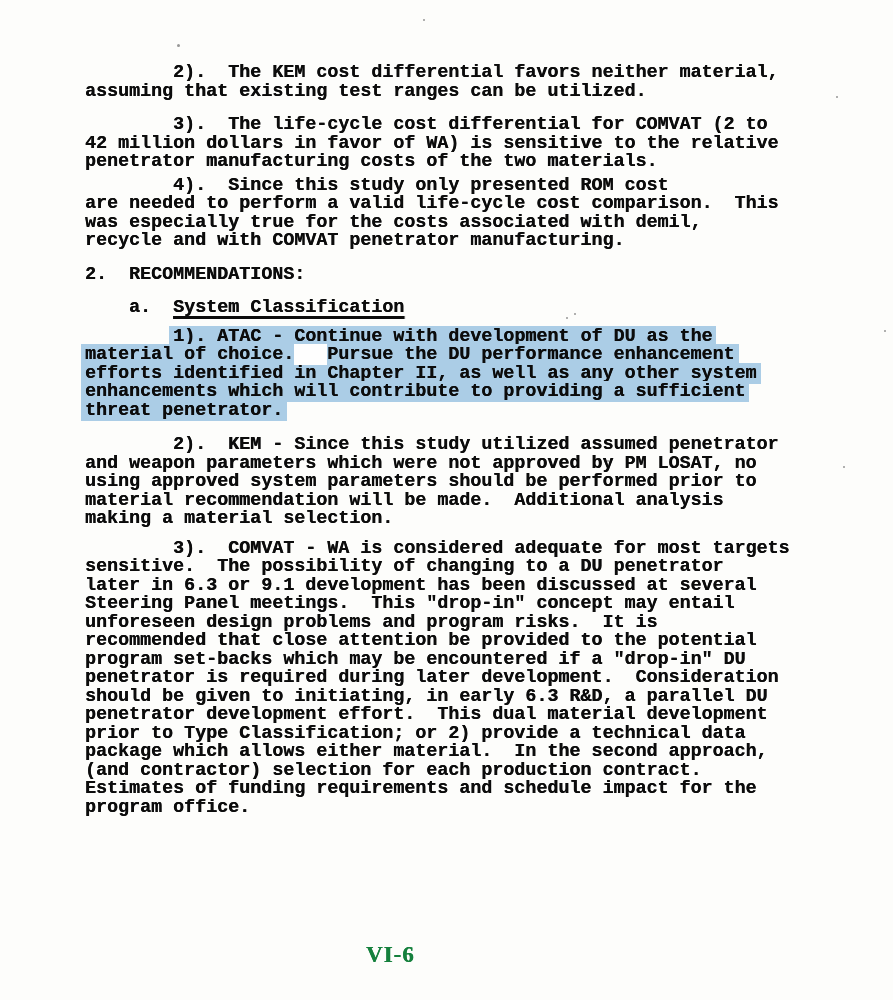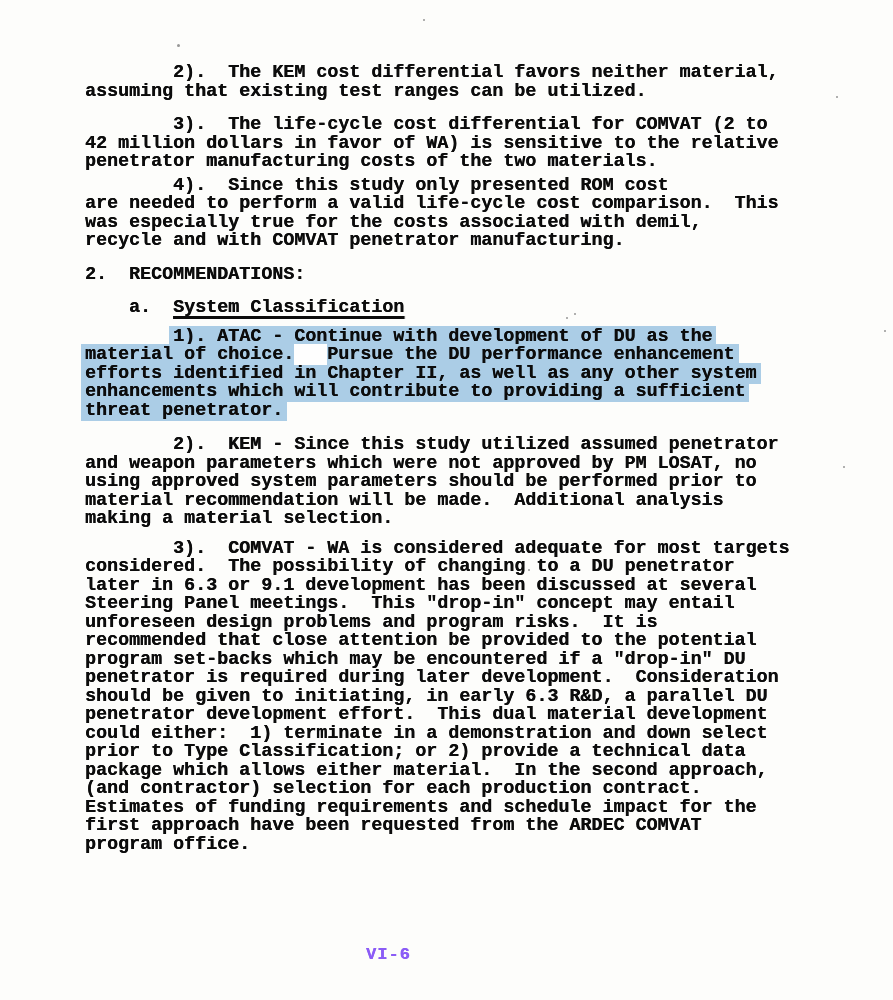--- a/index.html
+++ b/index.html
@@ -43,24 +43,25 @@
     background:#abcde6;
     box-shadow:4px 0 0 #abcde6,-4px 0 0 #abcde6;
   }
   .seg-gap{
     background:#fefefe;
     position:relative;
   }
   .footer{
     position:absolute;
     left:366px;top:946px;
-    color:#8b5cf6;
-    font-size:17px;font-weight:700;line-height:18.5px;
+    color:#15803d;
+    font-size:23px;font-weight:700;line-height:18.5px;
     letter-spacing:1px;
     text-shadow:0.3px 0 0 currentColor;
+    font-family:Liberation Serif, serif;
   }
   .speck{
     position:absolute;border-radius:50%;
     background:#444;opacity:.55;
   }
 </style>
 </head>
 <body>
 
 <div class="page">
@@ -95,35 +96,33 @@
       </div>
       <div class="block">
         <div class="line"><span class="seg">        2).  KEM - Since this study utilized assumed penetrator</span></div>
         <div class="line"><span class="seg">and weapon parameters which were not approved by PM LOSAT, no</span></div>
         <div class="line"><span class="seg">using approved system parameters should be performed prior to</span></div>
         <div class="line"><span class="seg">material recommendation will be made.  Additional analysis</span></div>
         <div class="line"><span class="seg">making a material selection.</span></div>
       </div>
       <div class="block">
         <div class="line"><span class="seg">        3).  COMVAT - WA is considered adequate for most targets</span></div>
-        <div class="line"><span class="seg">considered.  The possibility of changing to a DU penetrator</span></div>
+        <div class="line"><span class="seg">sensitive.  The possibility of changing to a DU penetrator</span></div>
         <div class="line"><span class="seg">later in 6.3 or 9.1 development has been discussed at several</span></div>
         <div class="line"><span class="seg">Steering Panel meetings.  This "drop-in" concept may entail</span></div>
         <div class="line"><span class="seg">unforeseen design problems and program risks.  It is</span></div>
         <div class="line"><span class="seg">recommended that close attention be provided to the potential</span></div>
         <div class="line"><span class="seg">program set-backs which may be encountered if a "drop-in" DU</span></div>
         <div class="line"><span class="seg">penetrator is required during later development.  Consideration</span></div>
         <div class="line"><span class="seg">should be given to initiating, in early 6.3 R&amp;D, a parallel DU</span></div>
         <div class="line"><span class="seg">penetrator development effort.  This dual material development</span></div>
-        <div class="line"><span class="seg">could either:  1) terminate in a demonstration and down select</span></div>
         <div class="line"><span class="seg">prior to Type Classification; or 2) provide a technical data</span></div>
         <div class="line"><span class="seg">package which allows either material.  In the second approach,</span></div>
         <div class="line"><span class="seg">(and contractor) selection for each production contract.</span></div>
         <div class="line"><span class="seg">Estimates of funding requirements and schedule impact for the</span></div>
-        <div class="line"><span class="seg">first approach have been requested from the ARDEC COMVAT</span></div>
         <div class="line"><span class="seg">program office.</span></div>
       </div>
     </div>
   <div class="footer">VI-6</div>
 
   <div class="speck" style="left:177px;top:44px;width:3px;height:3px;"></div>
   <div class="speck" style="left:836px;top:96px;width:2px;height:2px;"></div>
   <div class="speck" style="left:423px;top:19px;width:2px;height:2px;"></div>
   <div class="speck" style="left:566px;top:317px;width:2px;height:2px;"></div>
   <div class="speck" style="left:574px;top:313px;width:2px;height:2px;"></div>

